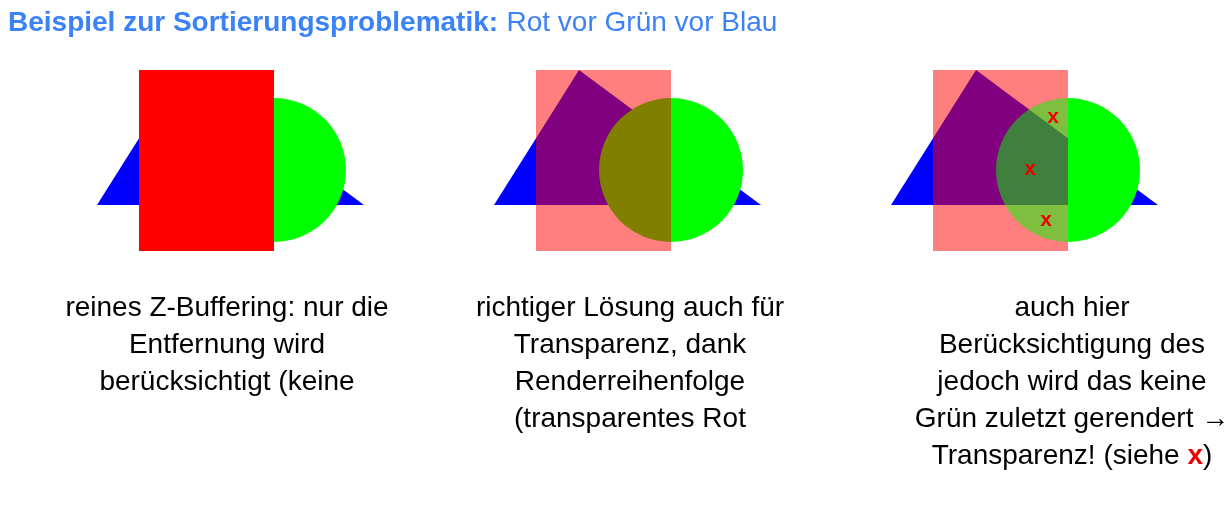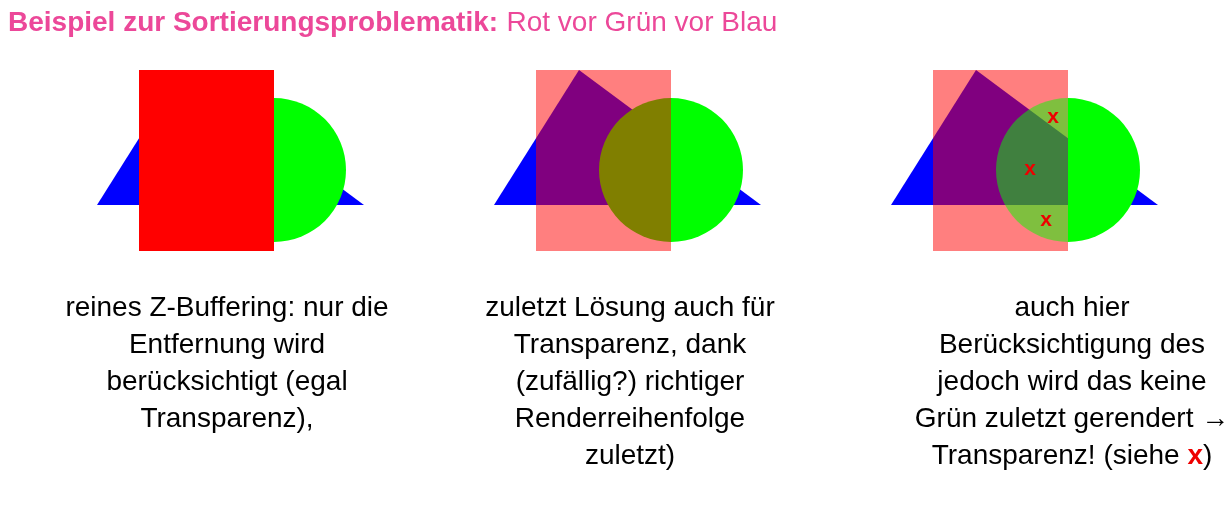--- a/index.html
+++ b/index.html
@@ -11,21 +11,21 @@
     font-family: "Liberation Sans", sans-serif;
     color: #000000;
     overflow: hidden;
   }
   .title {
     position: absolute;
     left: 8px;
     top: 6px;
     font-size: 28px;
     white-space: nowrap;
-    color: #ec4899;
+    color: #3b82f6;
   }
   .title .t-bold { font-weight: 700; }
   .title .t-reg  { font-weight: 400; margin-left: 0.30em; }
 
   .panel {
     position: absolute;
     top: 60px;
     width: 400px;
     height: 195px;
     display: block;
@@ -91,30 +91,28 @@
     <circle cx="274" cy="110" r="72" clip-path="url(#clip-inside-rect)" fill="#00ff00" fill-opacity="0.5"></circle>
     <circle cx="274" cy="110" r="72" clip-path="url(#clip-right-of-rect)" fill="#00ff00"></circle>
     <text class="x-mark-text" x="259" y="63" text-anchor="middle" fill="#ee0000">x</text>
     <text class="x-mark-text" x="236" y="115" text-anchor="middle" fill="#ee0000">x</text>
     <text class="x-mark-text" x="252" y="166" text-anchor="middle" fill="#ee0000">x</text>
   </svg>
 
   <div class="caption caption-1">
     <div class="cap-line">reines Z-Buffering: nur die</div>
     <div class="cap-line">Entfernung wird</div>
-    <div class="cap-line">berücksichtigt (egal</div>
-    <div class="cap-line">Transparenz),</div>
+    <div class="cap-line">berücksichtigt (keine</div>
   </div>
 
   <div class="caption caption-2">
-    <div class="cap-line">zuletzt Lösung auch für</div>
+    <div class="cap-line">richtiger Lösung auch für</div>
     <div class="cap-line">Transparenz, dank</div>
-    <div class="cap-line">(zufällig?) richtiger</div>
     <div class="cap-line">Renderreihenfolge</div>
-    <div class="cap-line">zuletzt)</div>
+    <div class="cap-line">(transparentes Rot</div>
   </div>
 
   <div class="caption caption-3">
     <div class="cap-line">auch hier</div>
     <div class="cap-line">Berücksichtigung des</div>
     <div class="cap-line">jedoch wird das keine</div>
     <div class="cap-line">Grün zuletzt gerendert →</div>
     <div class="cap-line"><span>Transparenz! (siehe </span><span class="x-inline" style="color: rgb(238, 0, 0);">x</span><span>)</span></div>
   </div>
 

